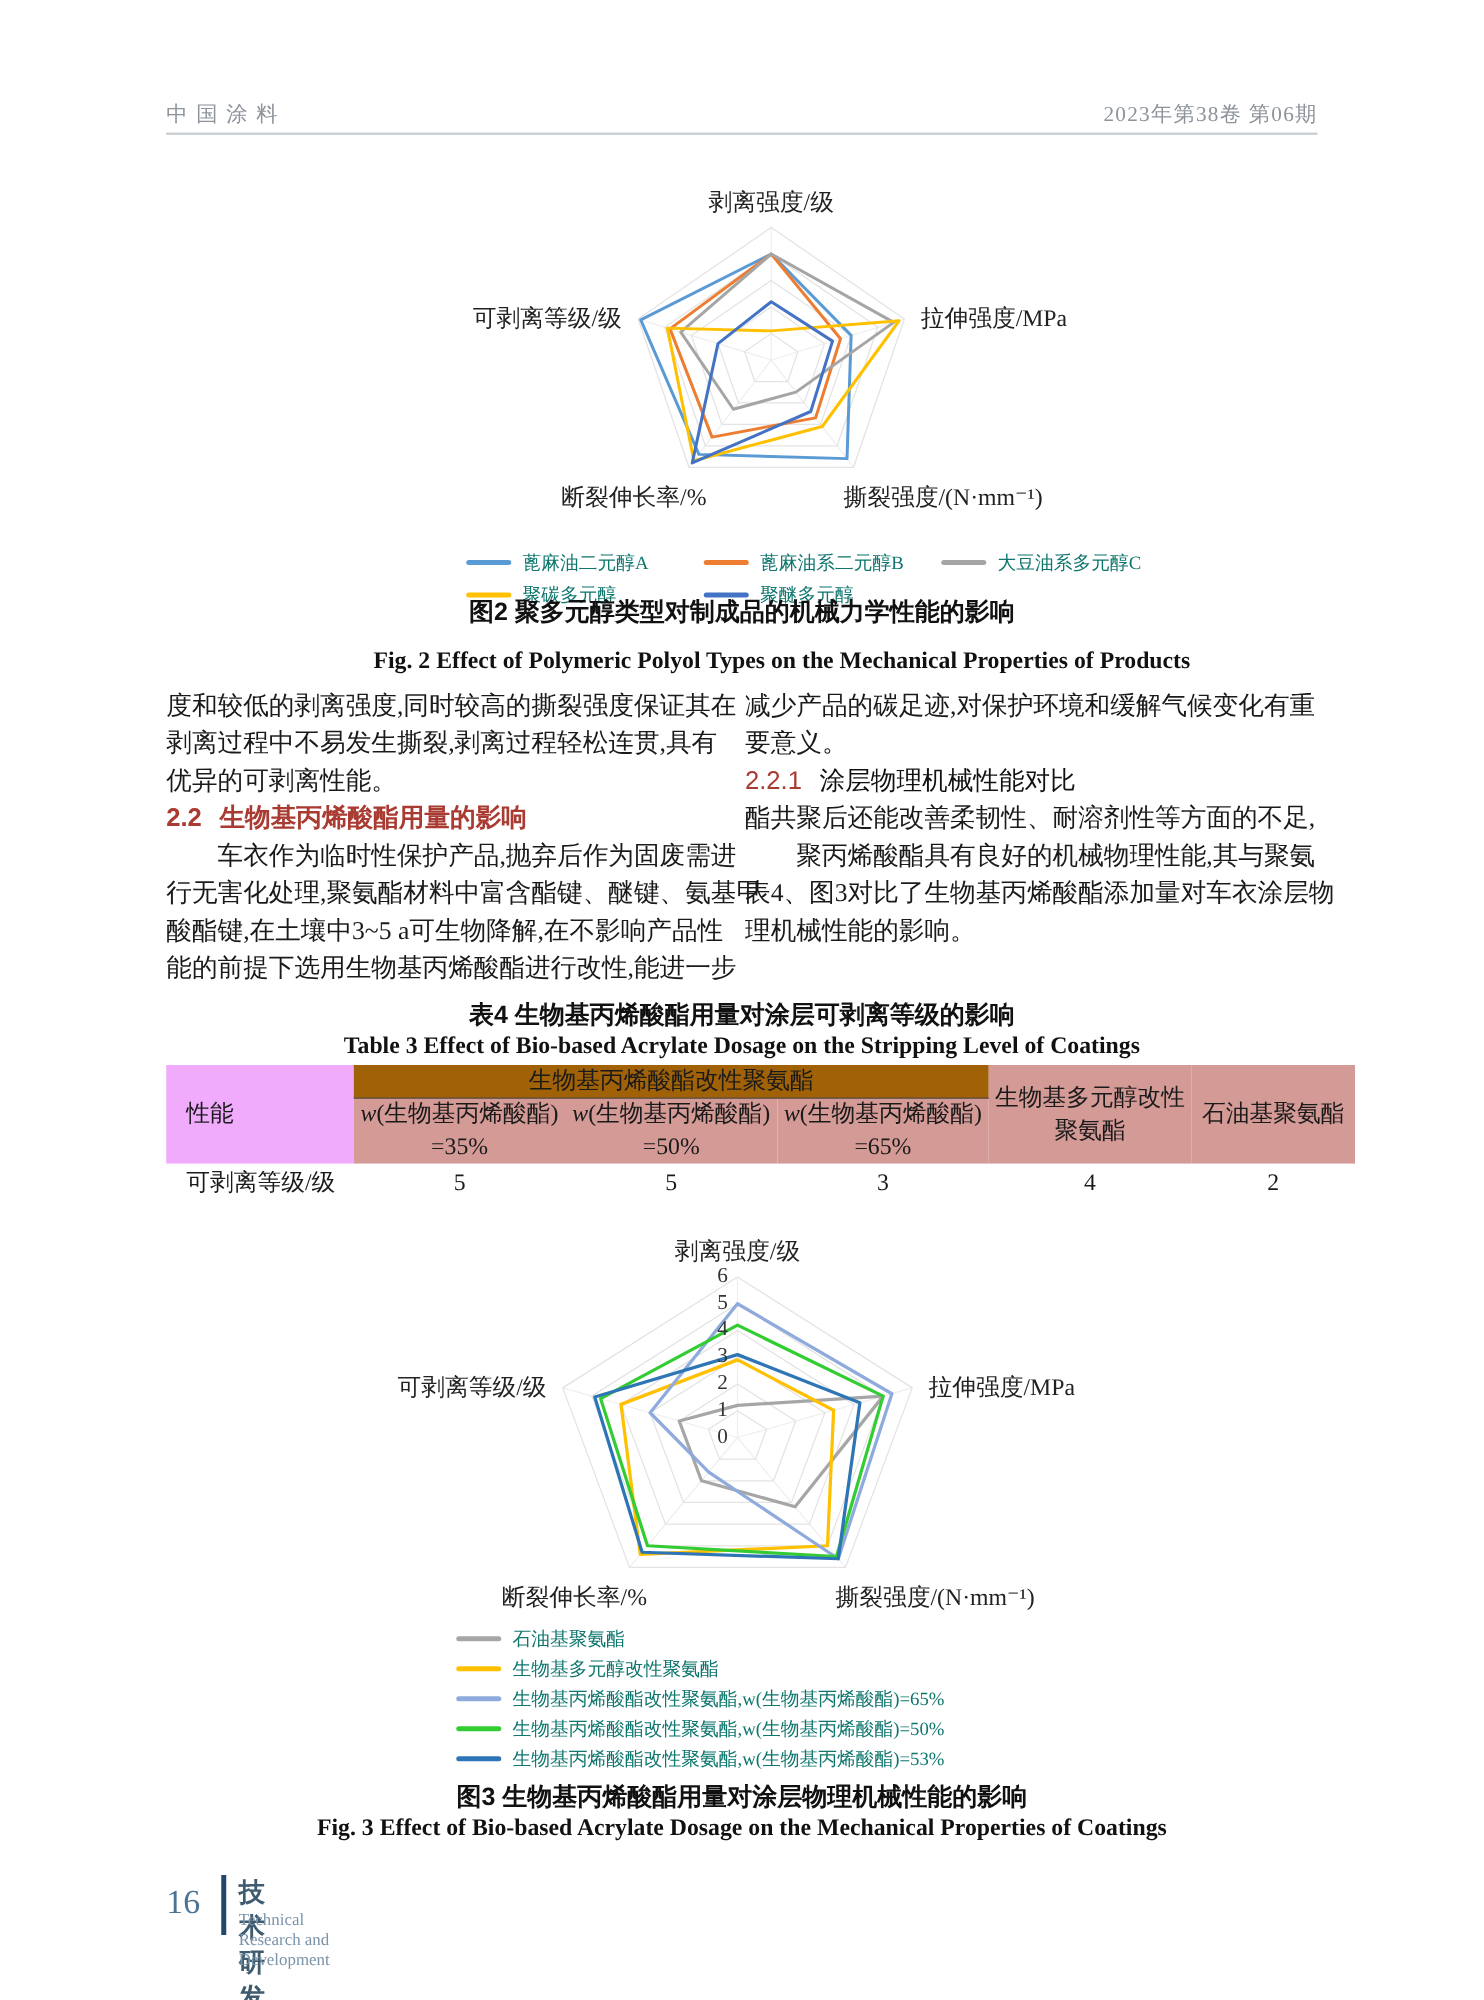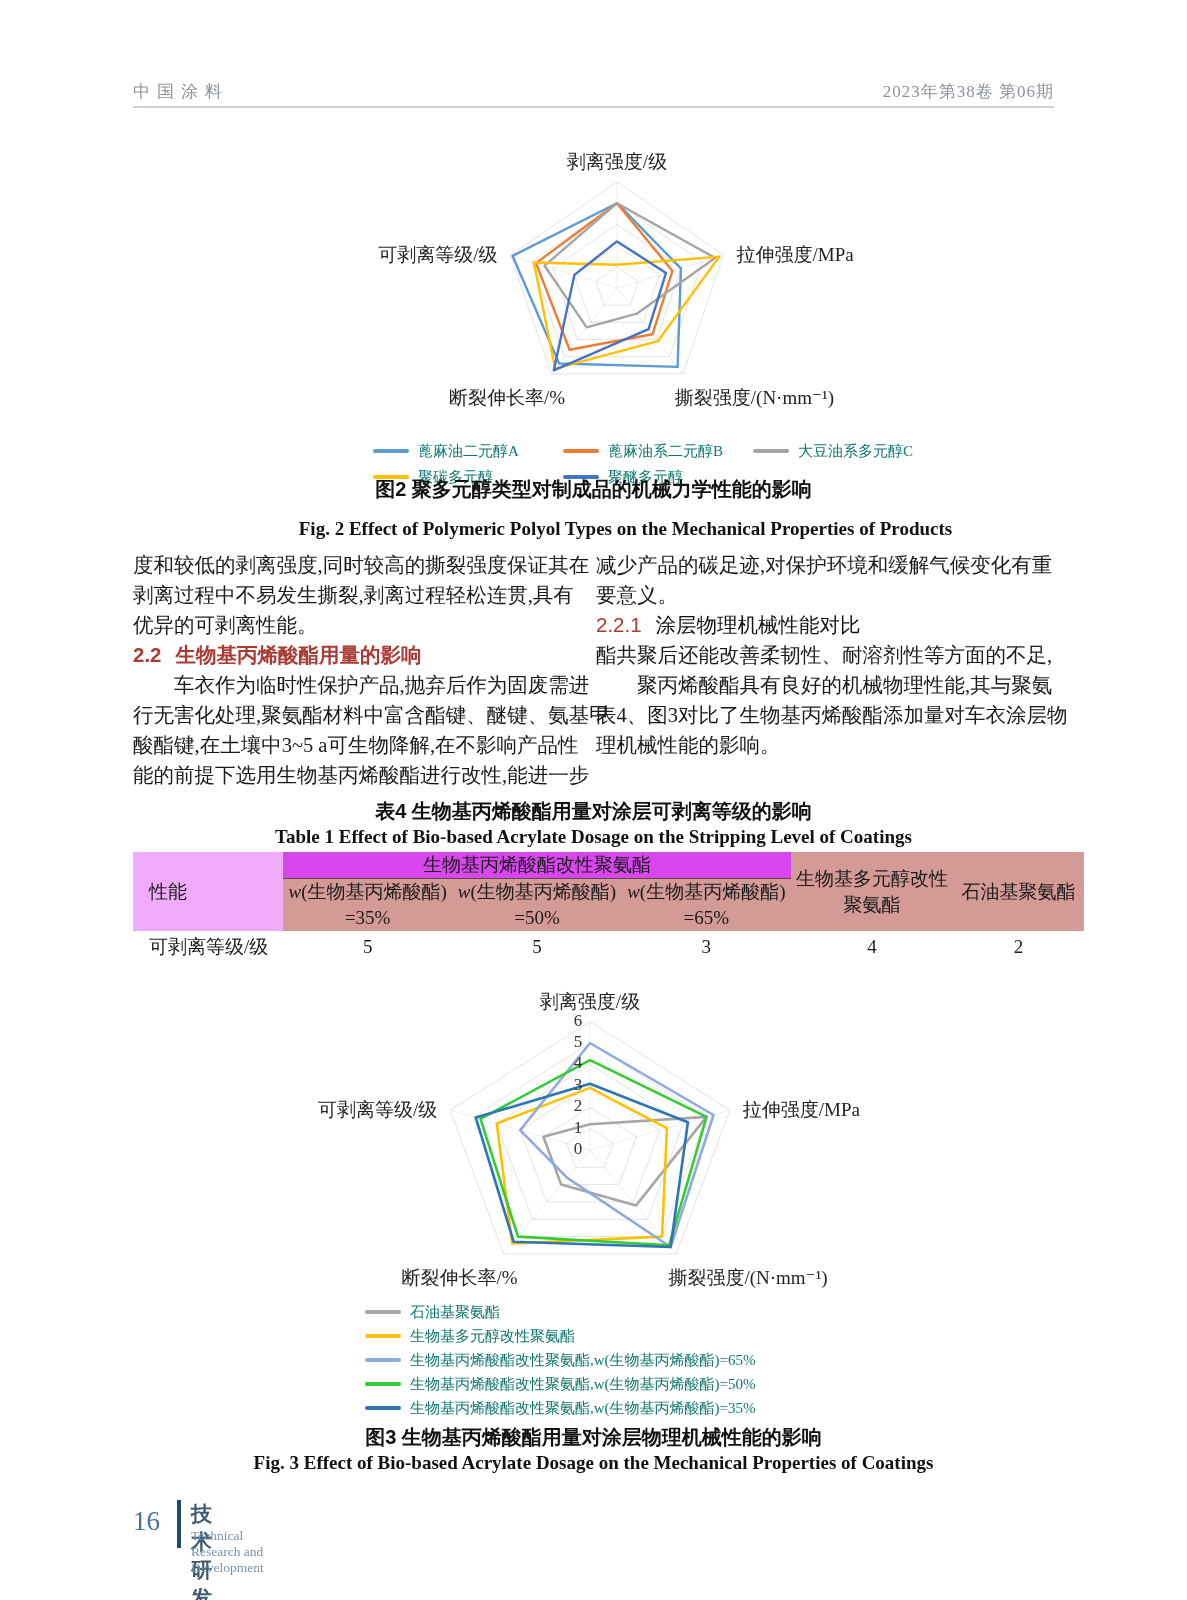--- a/index.html
+++ b/index.html
@@ -95,27 +95,27 @@
     <div class="line">减少产品的碳足迹,对保护环境和缓解气候变化有重</div>
     <div class="line">要意义。</div>
     <div class="line"><span class="h2-num" style="color: rgb(169, 59, 50);">2.2.1</span><span class="h2-title">涂层物理机械性能对比</span></div>
     <div class="line">酯共聚后还能改善柔韧性、耐溶剂性等方面的不足,</div>
     <div class="line indent">聚丙烯酸酯具有良好的机械物理性能,其与聚氨</div>
     <div class="line">表4、图3对比了生物基丙烯酸酯添加量对车衣涂层物</div>
     <div class="line">理机械性能的影响。</div>
   </div>
 
 <div class="abs cap-cn" style="top:798px;">表4  生物基丙烯酸酯用量对涂层可剥离等级的影响</div>
-<div class="abs cap-en" style="top:826px;">Table 1   Effect of Bio-based Acrylate Dosage on the Stripping Level of Coatings</div>
+<div class="abs cap-en" style="top:826px;">Table 3   Effect of Bio-based Acrylate Dosage on the Stripping Level of Coatings</div>
 
 <table class="abs tbl">
   <tbody>
       <tr class="hdr">
     <td rowspan="2" class="prop-cell" style="width: 132px; background: #f0abfc;">性能</td>
-    <td colspan="3" class="group-cell" style="width: 504px; background: #d946ef;">生物基丙烯酸酯改性聚氨酯</td>
+    <td colspan="3" class="group-cell" style="width: 504px; background: #a16207;">生物基丙烯酸酯改性聚氨酯</td>
     <td rowspan="2" style="width: 158px; background: rgb(212, 154, 150);">
       <span>生物基多元醇改性</span><br>
       <span>聚氨酯</span>
     </td>
     <td rowspan="2" style="width: 127px; background: rgb(212, 154, 150);">石油基聚氨酯</td>
   </tr>
   <tr class="hdr">
     <td style="background: rgb(212, 154, 150);"><i>w</i><span>(生物基丙烯酸酯)</span><br><span>=35%</span></td>
     <td style="background: rgb(212, 154, 150);"><i>w</i><span>(生物基丙烯酸酯)</span><br><span>=50%</span></td>
     <td style="background: rgb(212, 154, 150);"><i>w</i><span>(生物基丙烯酸酯)</span><br><span>=65%</span></td>
@@ -160,21 +160,21 @@
     <text x="373.4" y="321.9" text-anchor="start" class="axis-label">撕裂强度/(N·mm⁻¹)</text>
     <text x="222.6" y="321.9" text-anchor="end" class="axis-label">断裂伸长率/%</text>
     <text x="142.2" y="154.3" text-anchor="end" class="axis-label">可剥离等级/级</text>
   </svg>
 
 <div class="abs legend3" id="legend3">
     <span class="leg-item"><span class="swatch" style="background: rgb(166, 166, 166);"></span><span class="leg-label">石油基聚氨酯</span></span>
     <span class="leg-item"><span class="swatch" style="background: rgb(255, 192, 0);"></span><span class="leg-label">生物基多元醇改性聚氨酯</span></span>
     <span class="leg-item"><span class="swatch" style="background: rgb(143, 170, 220);"></span><span class="leg-label">生物基丙烯酸酯改性聚氨酯,w(生物基丙烯酸酯)=65%</span></span>
     <span class="leg-item"><span class="swatch" style="background: rgb(51, 204, 51);"></span><span class="leg-label">生物基丙烯酸酯改性聚氨酯,w(生物基丙烯酸酯)=50%</span></span>
-    <span class="leg-item"><span class="swatch" style="background: rgb(46, 117, 182);"></span><span class="leg-label">生物基丙烯酸酯改性聚氨酯,w(生物基丙烯酸酯)=35%</span></span>
+    <span class="leg-item"><span class="swatch" style="background: rgb(46, 117, 182);"></span><span class="leg-label">生物基丙烯酸酯改性聚氨酯,w(生物基丙烯酸酯)=53%</span></span>
   </div>
 
 <div class="abs cap-cn" style="top:1424px;">图3  生物基丙烯酸酯用量对涂层物理机械性能的影响</div>
 <div class="abs cap-en" style="top:1452px;">Fig. 3   Effect of Bio-based Acrylate Dosage on the Mechanical Properties of Coatings</div>
 
 <div class="abs footer">
   <span class="pg-num">16</span>
   <span class="foot-bar"></span>
   <span class="sec-cn">技术研发</span>
   <span class="sec-en">Technical Research and Development</span>

